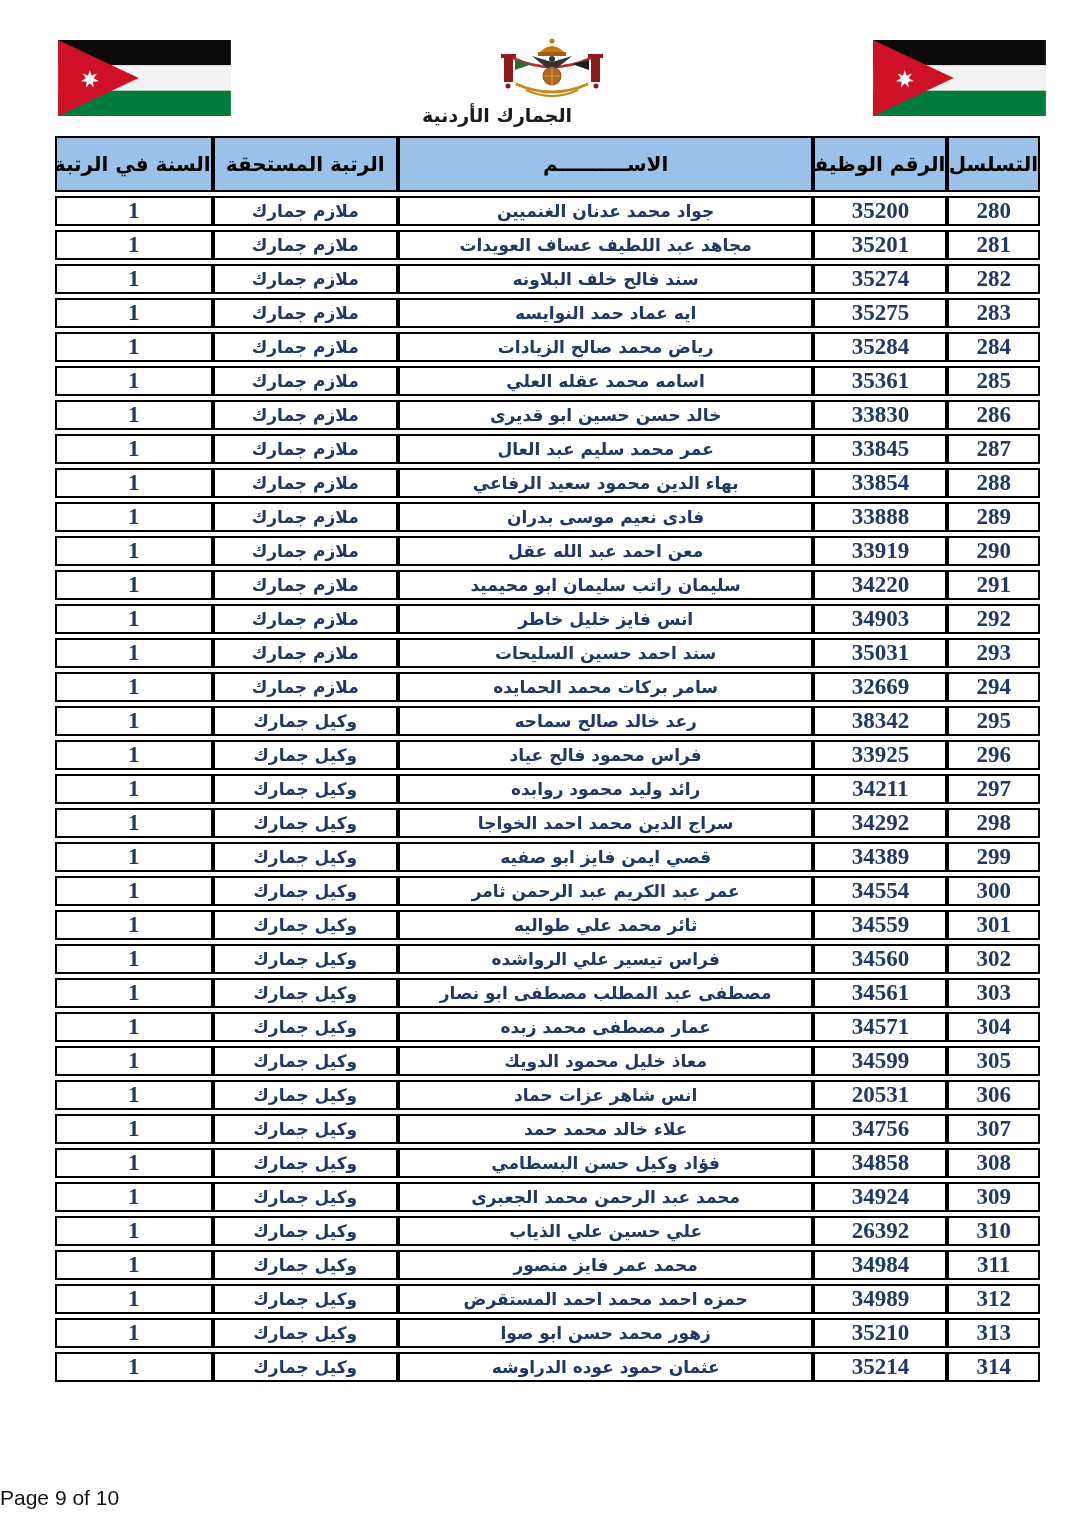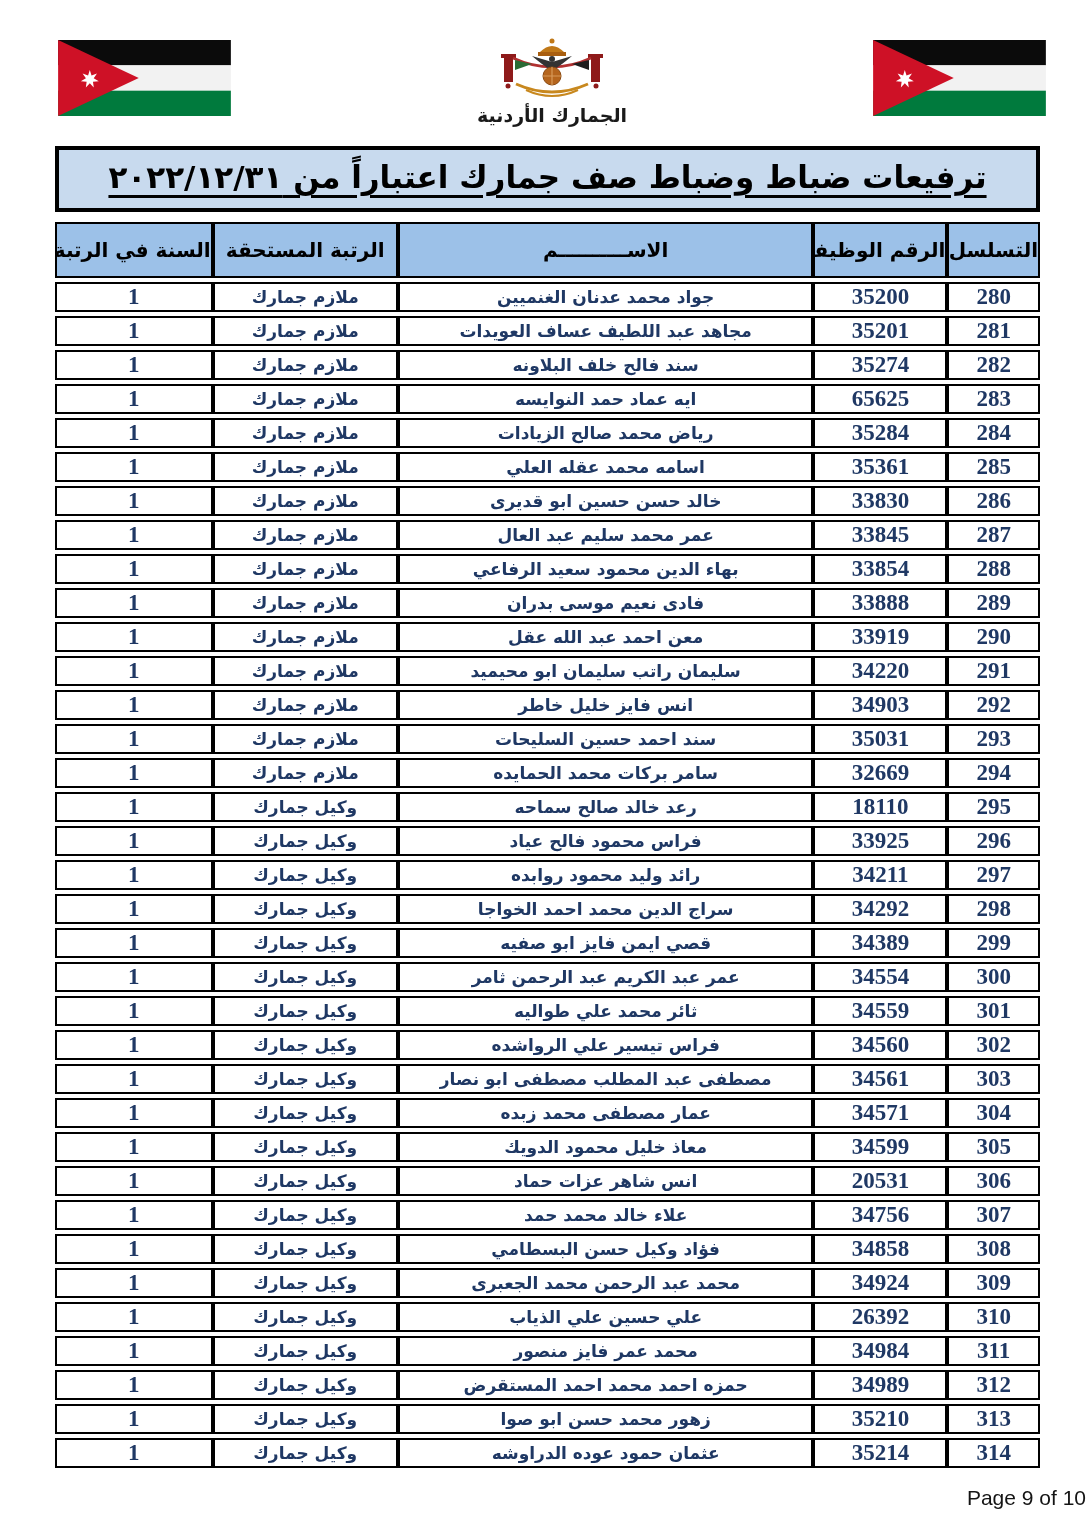--- a/index.html
+++ b/index.html
@@ -7,21 +7,21 @@
   .page {
     width:1086px; height:1536px; margin:0 auto; background:#ffffff;
     position:relative; overflow:hidden;
   }
   
   .letterhead {
     display:flex; justify-content:space-between; align-items:flex-start;
     padding:40px 40px 0 58px; height:132px;
   }
   .flag { width:173px; height:76px; display:block; }
-  .emblem-wrap { text-align:center; margin-top:-4px; width:260px; }
+  .emblem-wrap { text-align:left; margin-top:-4px; width:260px; }
   .emblem-wrap svg { display:block; margin:0 auto; }
   .calligraphy {
     font-size:19px; font-weight:bold; color:#1a1a1a; margin-top:2px;
     direction:rtl; letter-spacing:1px;
   }
   
   .title-block {
     margin:14px 46px 6px 55px; background:#C8DAEE; border:4px solid #000;
     text-align:center; padding:9px 0 13px; direction:rtl;
   }
@@ -46,21 +46,21 @@
   }
   td.serif { font-family:"Liberation Serif", serif; font-size:23px; }
   td.arabic { font-size:17px; }
   col.c-serial { width:9.4%; }
   col.c-emp    { width:13.6%; }
   col.c-name   { width:42.2%; }
   col.c-rank   { width:18.8%; }
   col.c-years  { width:16.0%; }
   
   .footer {
-    position:absolute; bottom:26px; left:0; right:0; text-align:right;
+    position:absolute; bottom:26px; left:0; right:0; text-align:left;
     font-family:"Liberation Sans", sans-serif; font-size:21px; color:#141414;
   }
 </style>
 </head>
 <body>
 
 <div class="page">
 
   <div class="letterhead">
 
@@ -105,23 +105,20 @@
 
     <svg class="flag" viewBox="0 0 300 132" aria-hidden="true">
       <rect width="300" height="44" fill="#0b0b0b"></rect>
       <rect y="44" width="300" height="44" fill="#f2f2f2"></rect>
       <rect y="88" width="300" height="44" fill="#007A3D"></rect>
       <polygon points="0,0 140,66 0,132" fill="#CE1126"></polygon>
       <polygon fill="#ffffff" points="55,50 58,59.7 67.5,56 61.8,64.4 70.6,69.6 60.5,70.4 61.9,80.4 55,73 48.1,80.4 49.5,70.4 39.4,69.6 48.2,64.4 42.5,56 52,59.7" transform="translate(0,2)"></polygon>
     </svg>
   </div>
 
-  <div class="title-block">
-    <span>ترفيعات ضباط وضباط صف جمارك اعتباراً من ٢٠٢٢/١٢/٣١</span>
-  </div>
 
   <table class="promo">
     <colgroup>
       <col class="c-serial">
         <col class="c-emp">
         <col class="c-name">
         <col class="c-rank">
         <col class="c-years">
     </colgroup>
     <thead>
@@ -154,21 +151,21 @@
         <tr>
           <td class="serif">282</td>
           <td class="serif">35274</td>
           <td class="arabic">سند فالح خلف البلاونه</td>
           <td class="arabic">ملازم جمارك</td>
           <td class="serif">1</td>
         </tr>
 
         <tr>
           <td class="serif">283</td>
-          <td class="serif">65625</td>
+          <td class="serif">35275</td>
           <td class="arabic">ايه عماد حمد النوايسه</td>
           <td class="arabic">ملازم جمارك</td>
           <td class="serif">1</td>
         </tr>
 
         <tr>
           <td class="serif">284</td>
           <td class="serif">35284</td>
           <td class="arabic">رياض محمد صالح الزيادات</td>
           <td class="arabic">ملازم جمارك</td>
@@ -250,21 +247,21 @@
         <tr>
           <td class="serif">294</td>
           <td class="serif">32669</td>
           <td class="arabic">سامر بركات محمد الحمايده</td>
           <td class="arabic">ملازم جمارك</td>
           <td class="serif">1</td>
         </tr>
 
         <tr>
           <td class="serif">295</td>
-          <td class="serif">18110</td>
+          <td class="serif">38342</td>
           <td class="arabic">رعد خالد صالح سماحه</td>
           <td class="arabic">وكيل جمارك</td>
           <td class="serif">1</td>
         </tr>
 
         <tr>
           <td class="serif">296</td>
           <td class="serif">33925</td>
           <td class="arabic">فراس محمود فالح عياد</td>
           <td class="arabic">وكيل جمارك</td>

